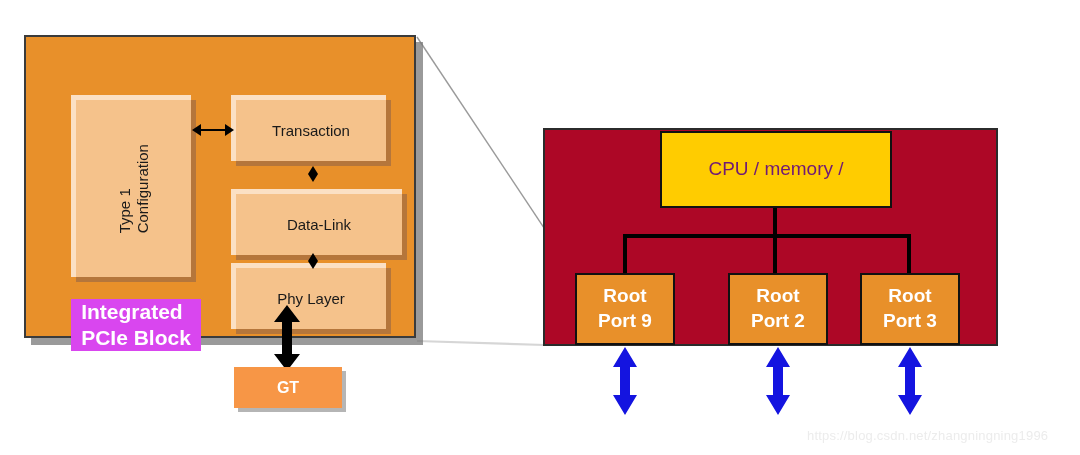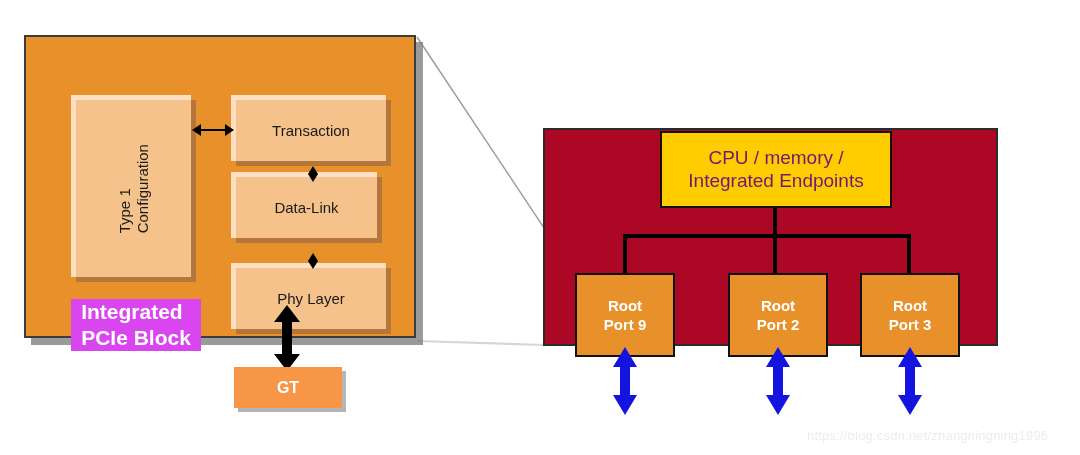--- a/index.html
+++ b/index.html
@@ -56,21 +56,21 @@
     height: 182px;
   }
   #type1-config-label {
     transform: rotate(-90deg);
     white-space: nowrap;
     line-height: 1.18;
     font-size: 15px;
   }
 
   #transaction-box { left: 205px; top: 58px;  width: 155px; height: 66px; }
-  #datalink-box    { left: 205px; top: 135px; width: 146px; height: 66px; }
+  #datalink-box    { left: 205px; top: 152px; width: 171px; height: 66px; }
   #phylayer-box    { left: 205px; top: 226px; width: 155px; height: 66px; }
 
   #integrated-pcie-label {
     left: 45px;
     top: 262px;
     width: 130px;
     height: 52px;
     background: #d946ef;
     color: #ffffff;
     font-size: 21px;
@@ -157,25 +157,25 @@
     background: #FFCC00;
     border: 2px solid #111;
     color: #701a75;
     font-size: 19px;
     line-height: 1.2;
     flex-direction: column;
   }
 
   .rootport-box {
     width: 100px;
-    height: 84px;
+    height: 72px;
     background: #E8902A;
     border: 2px solid #111;
     color: #ffffff;
-    font-size: 15px;
+    font-size: 19px;
     font-weight: bold;
     line-height: 1.3;
     flex-direction: column;
     top: 273px;
   }
   #rootport-1 { left: 575px; }
   #rootport-2 { left: 728px; }
   #rootport-3 { left: 860px; }
 
   .bus-line { background: #000; }
@@ -254,21 +254,20 @@
   </svg>
 
   <div id="gt-box" class="abs ctr">
     <span>GT</span>
   </div>
 
   <div id="root-complex-panel" class="abs"></div>
 
   <div id="cpu-box" class="abs ctr">
     <div>CPU / memory /</div>
-    <div>Integrated Endpoints</div>
   </div>
 
   <div id="bus-stem" class="abs bus-line"></div>
   <div id="bus-horiz" class="abs bus-line"></div>
   <div id="bus-drop-1" class="abs bus-line"></div>
   <div id="bus-drop-2" class="abs bus-line"></div>
   <div id="bus-drop-3" class="abs bus-line"></div>
 
   <div id="rootport-1" class="abs rootport-box ctr">
     <div>Root</div>

